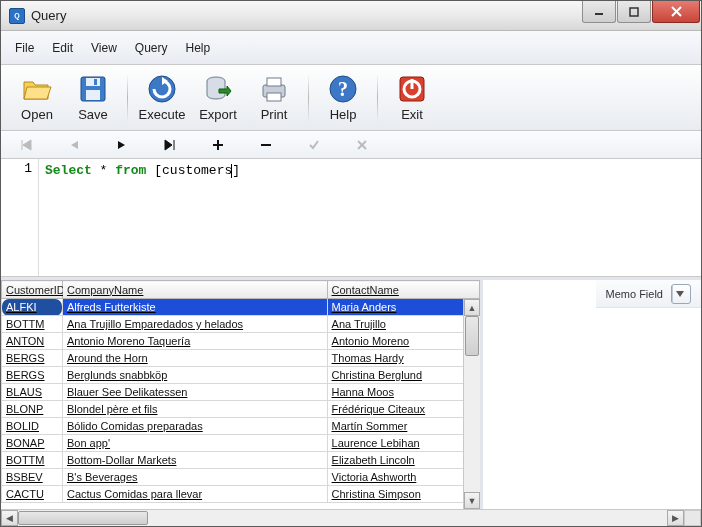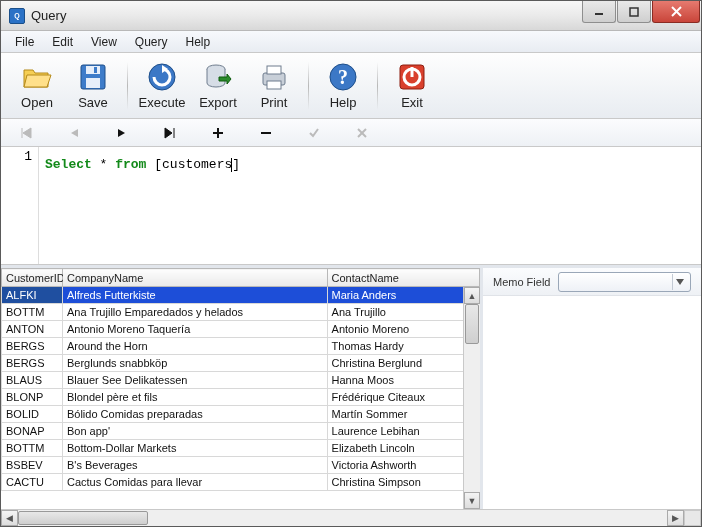--- a/index.html
+++ b/index.html
@@ -8,60 +8,60 @@
   
   .titlebar { height: 30px; background: linear-gradient(to bottom, #f7f7f7 0%, #eaeaea 50%, #d8d8d8 100%); display: flex; align-items: center; padding: 0 0 0 8px; border-bottom: 1px solid #b8b8b8; }
   .titlebar-icon { width: 16px; height: 16px; background: #2b72c6; border: 1px solid #1a4f8a; border-radius: 2px; margin-right: 6px; font-size: 7px; color: white; display: flex; align-items: center; justify-content: center; font-weight: bold;}
   .titlebar-text { flex: 1; font-size: 13px; color: #222; }
   .winbtns { display: flex; height: 100%; }
   .winbtn { width: 34px; height: 22px; margin-top:0; background: linear-gradient(to bottom,#e9e9e9,#cfcfcf); border: 1px solid #8e8e8e; border-top:none; display: flex; align-items:center; justify-content:center; font-family: Arial; font-size:12px; color:#333; border-radius: 0 0 3px 3px; margin-right:1px;}
   .winbtn.red { width:48px; background: linear-gradient(to bottom,#e67a6f,#c9453a); color:#fff; border-color:#8a2b22;}
   .winbtn svg { pointer-events:none; }
 
   
-  .menubar { height: 22px; background: linear-gradient(to bottom,#f7f9fc,#e8ecf2); border-bottom: 1px solid #c9c9c9; display:flex; align-items:center; padding: 0 6px; gap: 2px;}
+  .menubar { height: 34px; background: linear-gradient(to bottom,#f7f9fc,#e8ecf2); border-bottom: 1px solid #c9c9c9; display:flex; align-items:center; padding: 0 6px; gap: 2px;}
   .menuitem { padding: 2px 8px; font-size: 12px; color:#222; border-radius:3px;}
 
   
   .toolbar1 { height: 66px; background: linear-gradient(to bottom,#fefefe,#e8ecf1); border-bottom: 1px solid #c9c9c9; display:flex; align-items:center; padding: 2px 8px; gap: 0;}
   .tbbtn { width: 56px; height: 60px; display:flex; flex-direction:column; align-items:center; justify-content:center; border-radius:4px; gap:2px;}
   .tbbtn .lbl { font-size: 13px; color:#222;}
   .tb-sep { width:1px; height:48px; background: linear-gradient(to bottom, transparent, #b8b8b8, transparent); margin: 0 6px;}
   .ic32 { width:32px; height:32px; display:flex; align-items:center; justify-content:center;}
 
   
   .toolbar2 { height: 28px; background: linear-gradient(to bottom,#fbfcfe,#eef1f5); border-bottom: 1px solid #c9c9c9; display:flex; align-items:center; padding: 0 16px; gap: 30px; font-family: Arial;}
   .navbtn { width:18px; height:18px; display:flex; align-items:center; justify-content:center; color:#222; }
   .navbtn.disabled { color:#b8b8b8; }
 
   
   .editor { height: 118px; background:#fff; display:flex; border-bottom: 1px solid #c9c9c9; font-family: "Courier New", monospace; font-size:13px;}
   .gutter { width:38px; background:#fff; border-right:1px solid #ddd; text-align:right; padding: 2px 6px 0 0; color:#000;}
-  .code { flex:1; padding: 10px 6px; position:relative; white-space: pre;}
+  .code { flex:1; padding: 4px 6px; position:relative; white-space: pre;}
   .kw { color: #138a1a; font-weight: bold;}
   .br { color: #000;}
   .cursor { display:inline-block; width:1px; height:14px; background:#000; vertical-align:text-bottom; margin-left:-1px;}
 
   
   .lower { flex:1; display:flex; flex-direction:column; min-height:0;}
   .lower-split { flex:1; display:flex; min-height:0; border-top: 3px solid #e2e6ec;}
   .grid-wrap { flex:1; display:flex; flex-direction:column; min-height:0; border-right: 3px solid #e2e6ec; position:relative;}
-  .grid-scroll { flex:1; overflow:hidden; position:relative;}
+  .grid-scroll { flex:1; overflow:hidden; position:relative;text-decoration:underline;}
   table.grid { border-collapse: collapse; width:100%; font-size:11px; table-layout:fixed;}
   table.grid th { background: linear-gradient(to bottom,#fdfdfd,#e9e9e9); border:1px solid #b8b8b8; height:18px; text-align:left; padding: 0 4px; font-weight:normal; color:#222; position:sticky; top:0;}
   table.grid td { border:1px solid #d8d8d8; height:17px; padding:0 4px; color:#111; overflow:hidden; white-space:nowrap; text-overflow: clip;}
   table.grid tr.selected td { background:#1d4ed8; color:#fff;}
-  table.grid tr.selected td:first-child { background:#1f4fa0; }
+  table.grid tr.selected td:first-child { background:#1f4fa0;border-radius:7px; }
   .vscroll { position:absolute; right:0; top:19px; bottom:0; width:17px; background:#efefef; border-left:1px solid #c9c9c9; display:flex; flex-direction:column;}
   .vscroll .arrow { height:17px; background: linear-gradient(#f4f4f4,#ddd); border:1px solid #aaa; display:flex; align-items:center; justify-content:center; font-size:9px; color:#555;}
   .vscroll .track { flex:1; background:#efefef; position:relative;}
   .vscroll .thumb { position:absolute; top:0; left:1px; right:1px; height:40px; background: linear-gradient(#e8e8e8,#cfcfcf); border:1px solid #999; border-radius:2px;}
 
   
-  .memo { width: 218px; display:flex; flex-direction:column; min-height:0;}
+  .memo { width: 218px; display:flex; flex-direction:column; min-height:0;align-items:flex-end;}
   .memo-top { height: 28px; border-bottom: 1px solid #e0e3e8; display:flex; align-items:center; padding: 0 10px; gap: 8px; background: linear-gradient(to bottom,#fbfcfe,#eef1f5);}
   .memo-lbl { font-size:11px; color:#333;}
   .memo-cb { flex:1; height:20px; border:1px solid #9aa7b8; border-radius:3px; background: linear-gradient(#fff,#eef1f6); display:flex; align-items:center; justify-content:flex-end; padding-right:4px;}
   .memo-cb .dd { width:14px; height:16px; display:flex; align-items:center; justify-content:center; border-left:1px solid #c3cad4;}
   .memo-body { flex:1; background:#fff;}
 
   
   .hbar { height:17px; background:#efefef; border-top:1px solid #c9c9c9; display:flex;}
   .hbar .arrow { width:17px; background:linear-gradient(#f4f4f4,#ddd); border:1px solid #aaa; display:flex; align-items:center; justify-content:center; font-size:9px; color:#555;}
   .hbar .track { flex:1; position:relative;}

